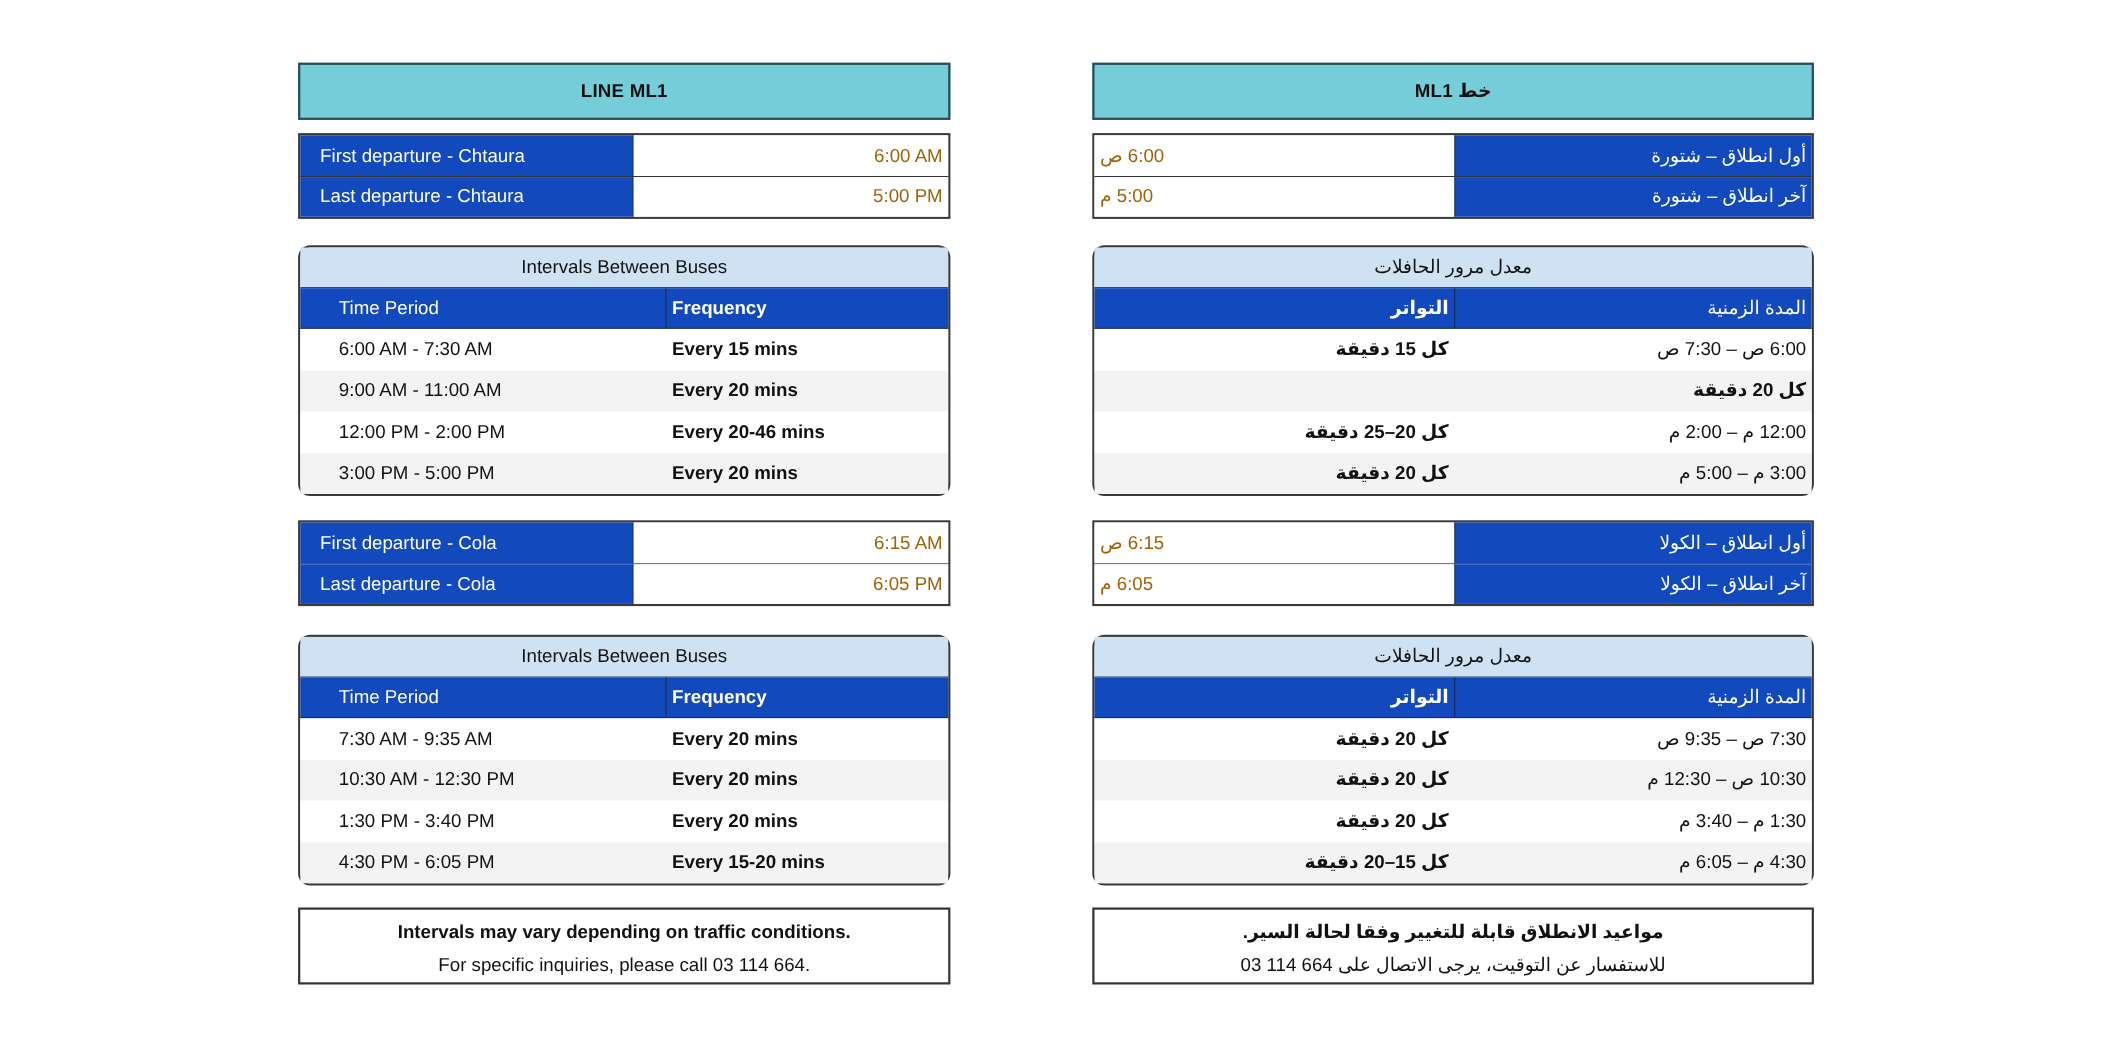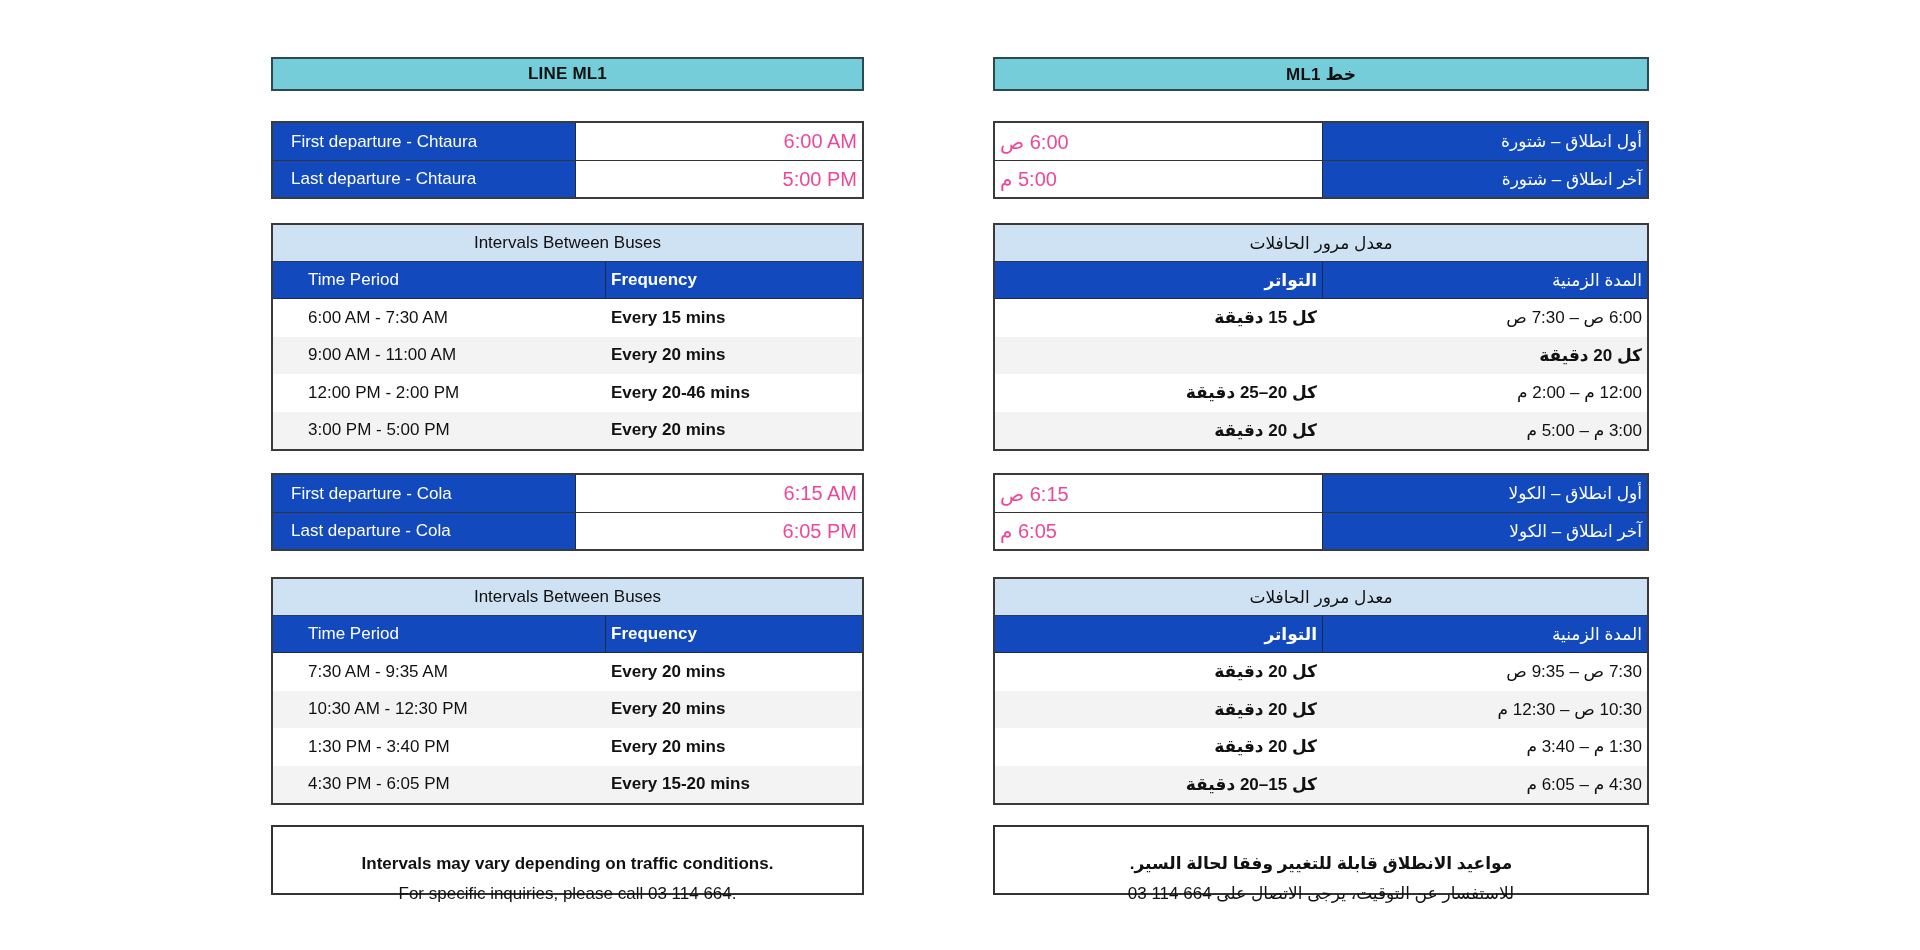--- a/index.html
+++ b/index.html
@@ -25,21 +25,21 @@
     .box {
       position: absolute;
       left: 0;
       width: 100%;
       box-sizing: border-box;
       border: 2px solid #2b2b2b;
     }
     
     .title-bar {
       top: 57px;
-      height: 34px;
+      height: 52px;
       background: #74cdd9;
       border-color: #2a4b55;
       display: flex;
       align-items: center;
       justify-content: center;
       font-weight: bold;
       font-size: 17px;
       color: #111;
       letter-spacing: 0.2px;
     }
@@ -67,28 +67,28 @@
       border-right: none;
       border-left: 1.5px solid #1b2a4a;
     }
     .dep-value {
       flex: 1;
       background: #ffffff;
       display: flex;
       align-items: center;
       justify-content: flex-end;
       padding: 0 5px;
-      font-size: 20px;
-      color: #ec4899;
+      font-size: 17px;
+      color: #a16207;
     }
     .panel-left .dep-label { width: 303px; padding-left: 18px; }
     .panel-right .dep-label { width: 325px; }
 
     
-    .intv { border-color: #3a3a3a; }
+    .intv { border-color: #3a3a3a; border-radius: 11px; }
     .intv-title {
       height: 37px;
       background: #cfe2f3;
       display: flex;
       align-items: center;
       justify-content: center;
       font-size: 17px;
       color: #111;
       border-bottom: 1.5px solid #2b3b55;
       box-sizing: border-box;
@@ -132,21 +132,21 @@
     .footer {
       top: 825px;
       height: 70px;
       border-color: #333;
       text-align: center;
       font-size: 17px;
       color: #111;
     }
     .footer .line1 {
       font-weight: bold;
-      margin-top: 22px;
+      margin-top: 6px;
       height: 30px;
       line-height: 30px;
     }
     .footer .line2 {
       height: 30px;
       line-height: 30px;
     }
   </style>
 </head>
 <body>

